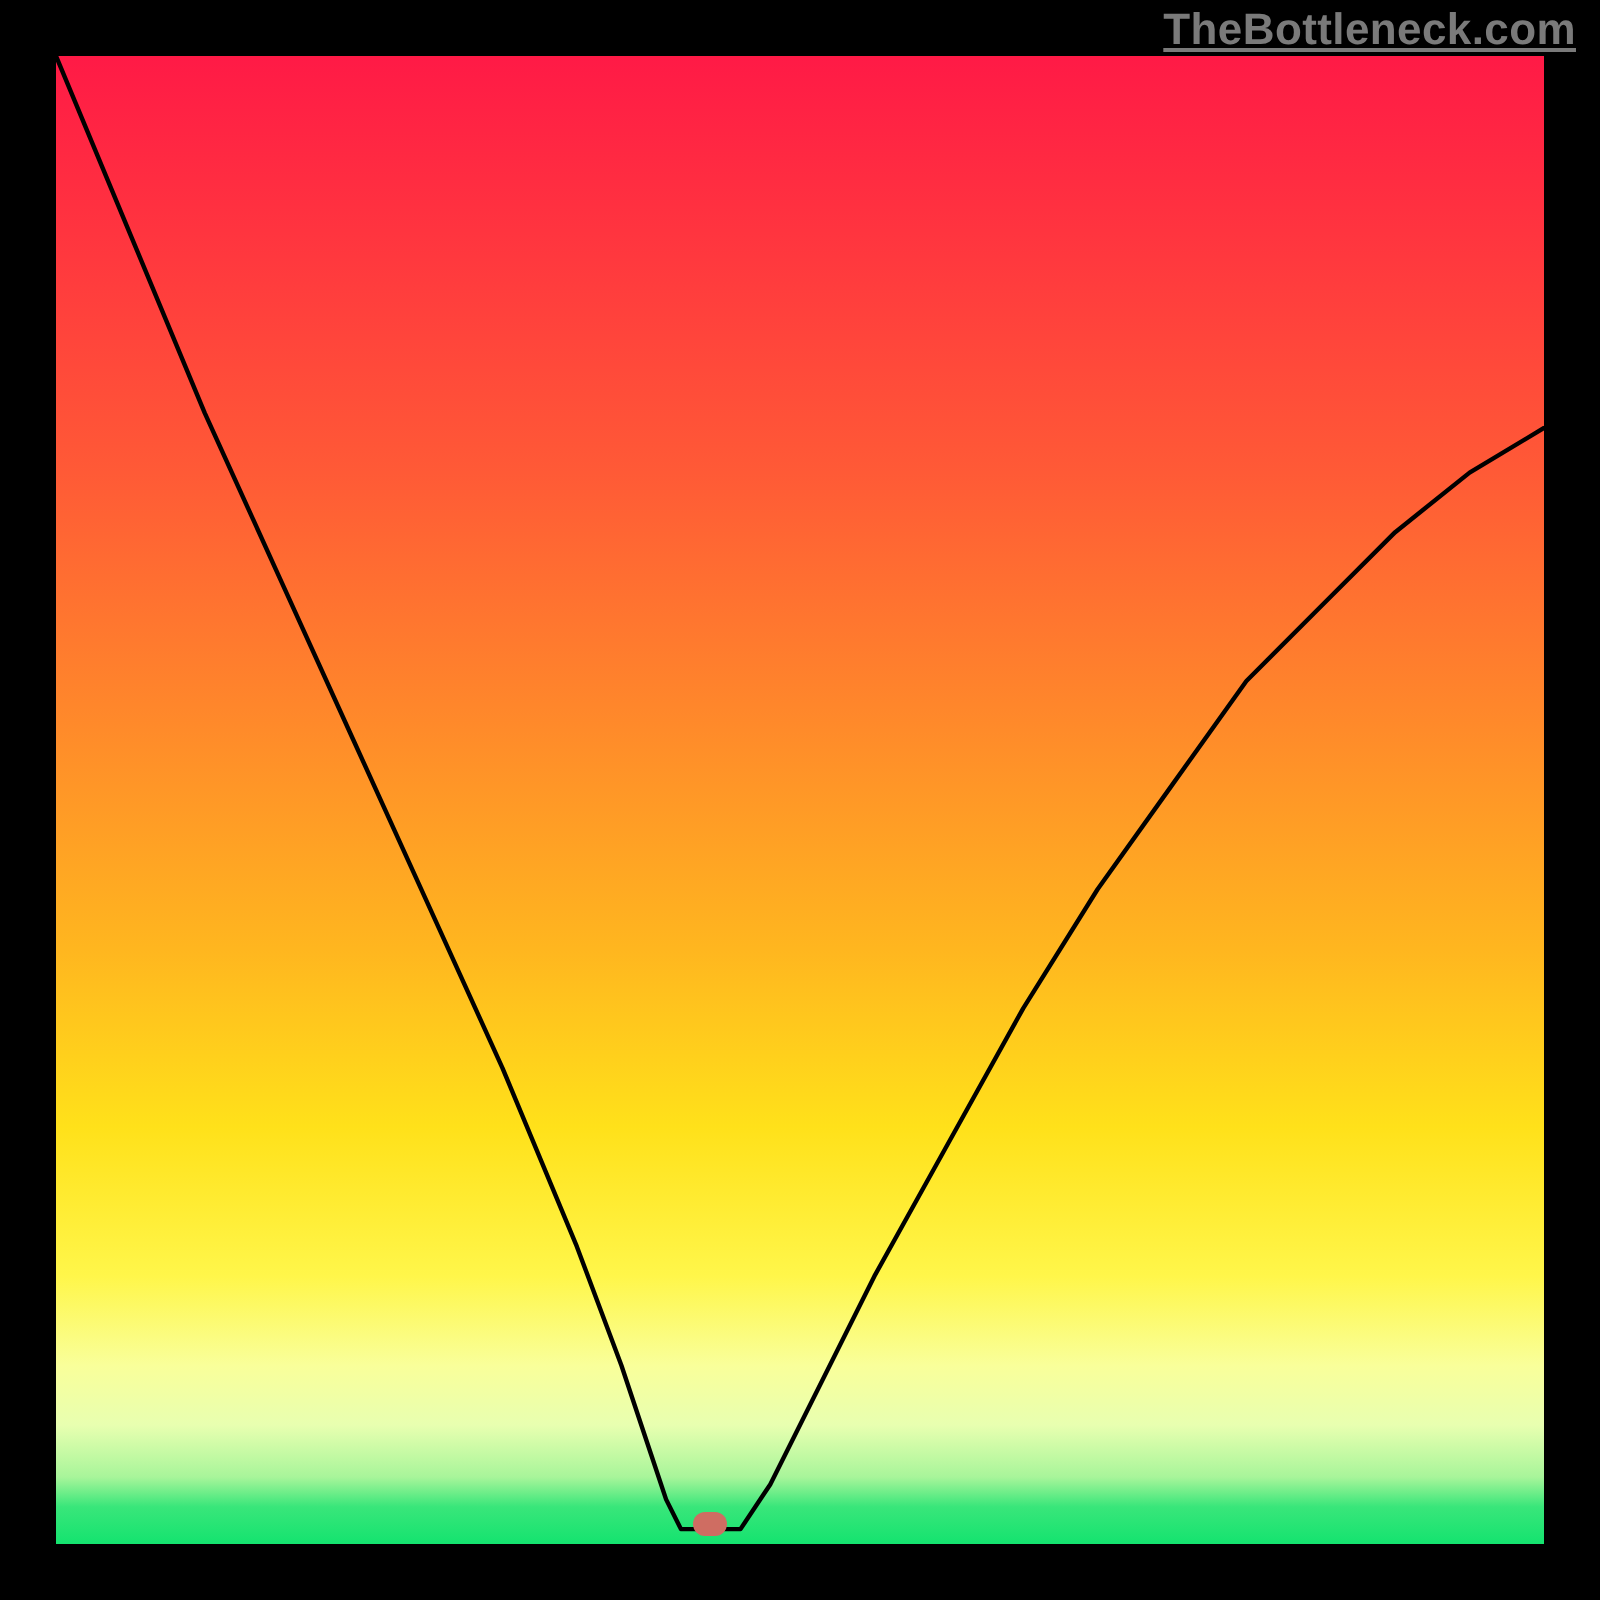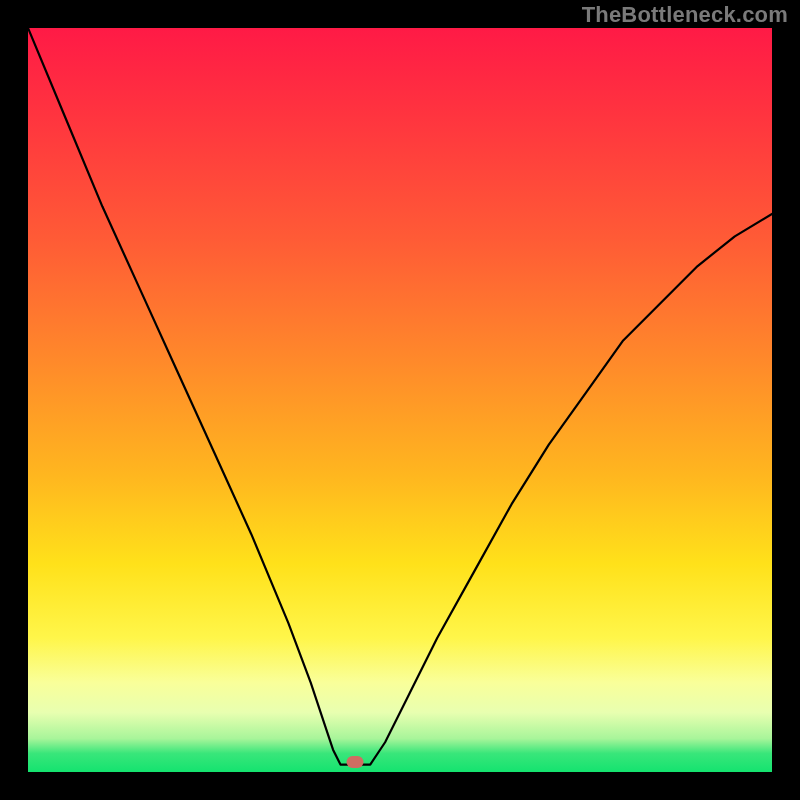--- a/index.html
+++ b/index.html
@@ -20,20 +20,21 @@
     position: absolute;
     top: 2px;
     right: 12px;
     color: #7a7a7a;
     font-family: Arial, Helvetica, sans-serif;
     font-size: 22px;
     font-weight: 600;
     letter-spacing: 0.2px;
     z-index: 20;
     user-select: none;
+    text-decoration: underline;
   }
   
   .plot {
     position: absolute;
     left: 28px;
     top: 28px;
     width: 744px;
     height: 744px;
     overflow: hidden;
   }

